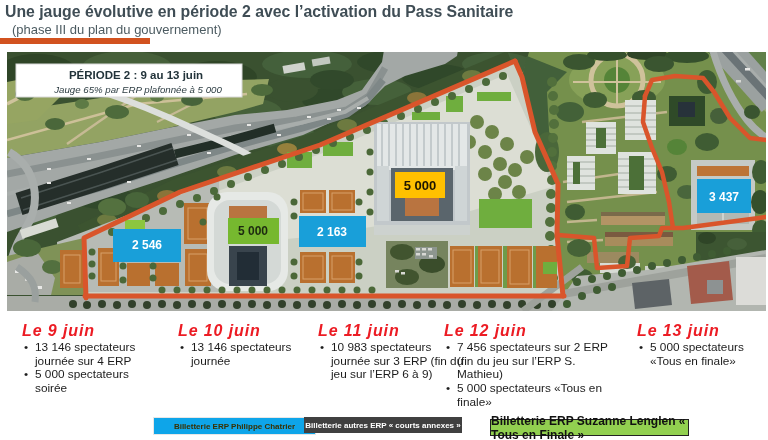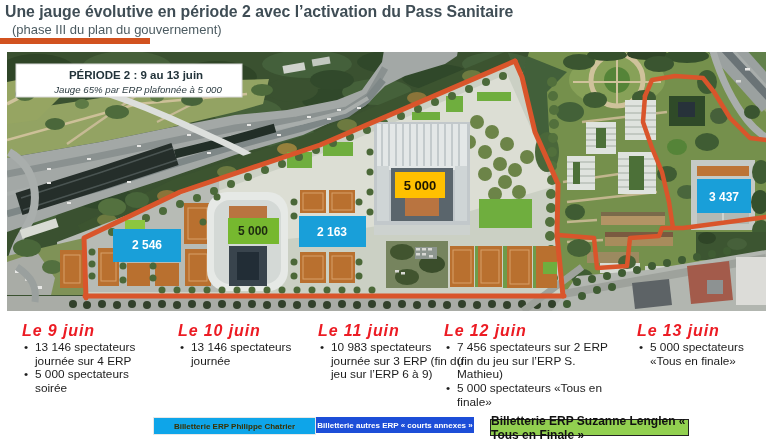--- a/index.html
+++ b/index.html
@@ -549,15 +549,15 @@
 
 <div class="day" style="left:637px;width:130px;">
   <h3>Le 13 juin</h3>
   <ul>
       <li>5 000 spectateurs «Tous en finale»</li>
     </ul>
 </div>
 
 <div class="abs" style="left:153px;top:417px;width:161px;height:16px;background:#0ea5e9;border:1px solid #e7e7e7;display:flex;align-items:center;justify-content:center;font-size:8px;font-weight:bold;color:#3a3000;">Billetterie ERP Philippe Chatrier</div>
 
-<div class="abs" style="left:316px;top:417px;width:158px;height:16px;background:#1d4ed8;display:flex;align-items:center;justify-content:center;font-size:8px;font-weight:bold;color:#ffffff;">Billetterie autres ERP « courts annexes »</div>
+<div class="abs" style="left:304px;top:417px;width:158px;height:16px;background:#404040;display:flex;align-items:center;justify-content:center;font-size:8px;font-weight:bold;color:#ffffff;">Billetterie autres ERP « courts annexes »</div>
 
 <div class="abs" style="left:490px;top:419px;width:197px;height:15px;background:#92d050;border:1px solid #222;display:flex;align-items:center;justify-content:center;font-size:12px;font-weight:bold;color:#111;">Billetterie ERP Suzanne Lenglen « Tous en Finale »</div>
 
 </body></html>

